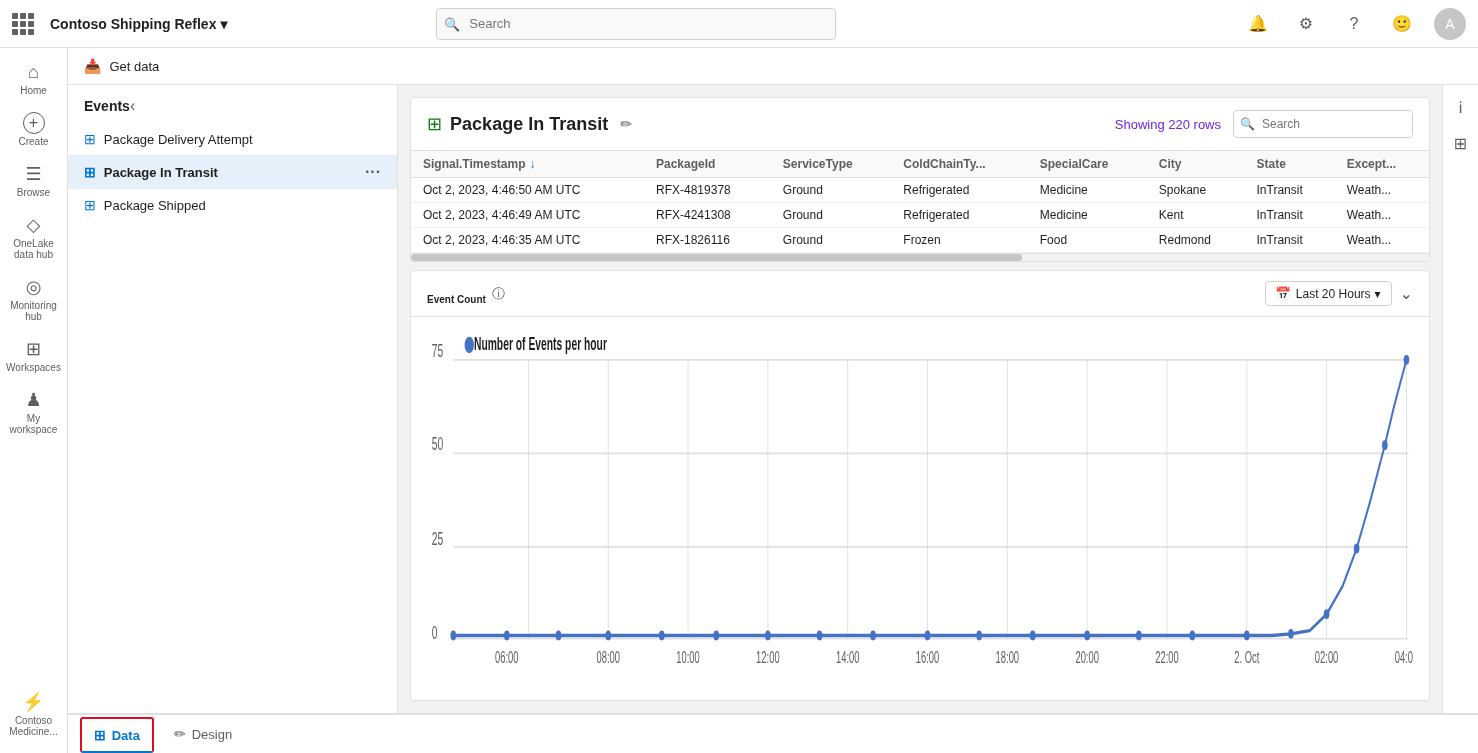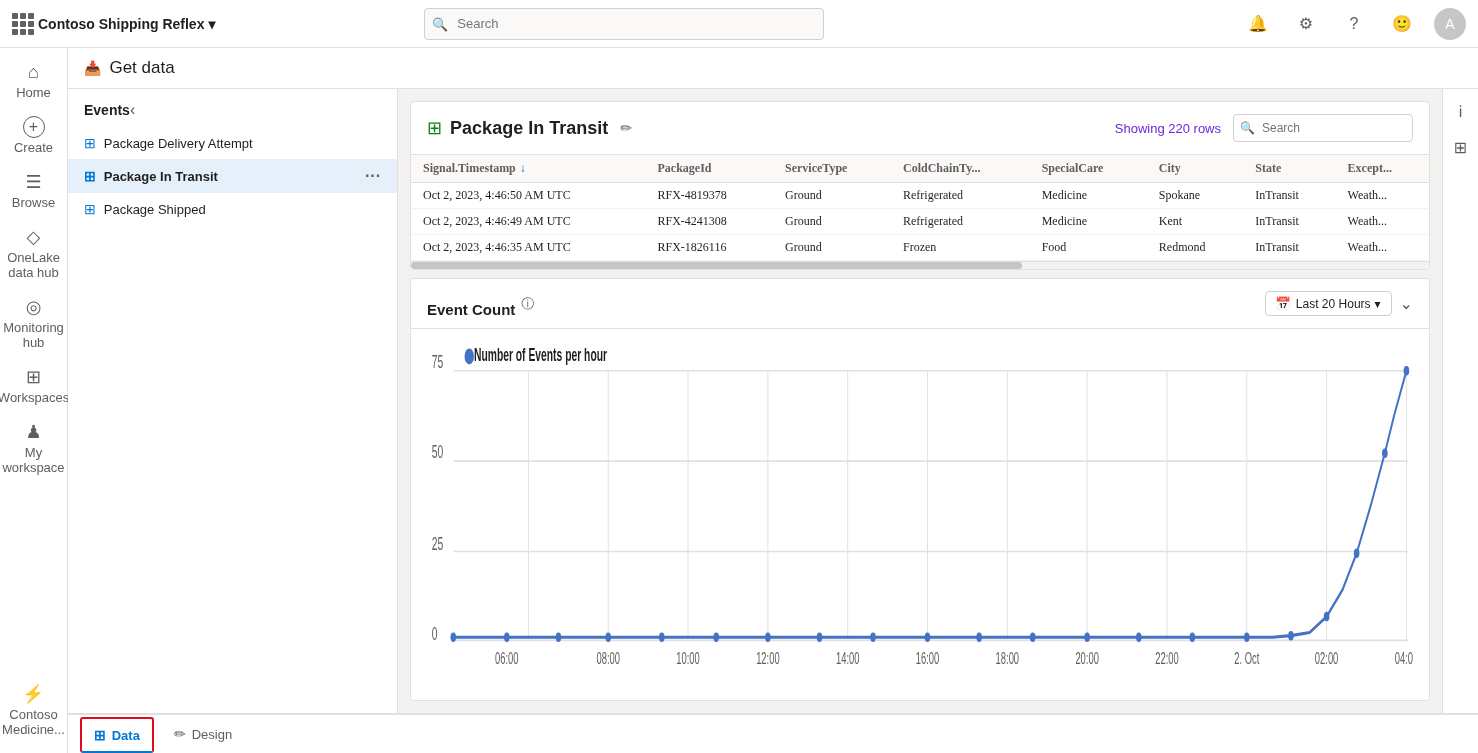--- a/index.html
+++ b/index.html
@@ -1,48 +1,48 @@
 <!DOCTYPE html>
 <html><head>
   <meta charset="utf-8">
   <style>
     * { box-sizing: border-box; margin: 0; padding: 0; }
     body { font-family: 'Segoe UI', sans-serif; font-size: 13px; background: #f3f2f1; color: #201f1e; display: flex; flex-direction: column; height: 753px; width: 1478px; overflow: hidden; }
 
     
-    .topbar { height: 48px; background: #fff; display: flex; align-items: center; padding: 0 12px; border-bottom: 1px solid #e0e0e0; gap: 0; }
+    .topbar { height: 48px; background: #fff; display: flex; align-items: center; padding: 0 12px; border-bottom: 1px solid #e0e0e0; gap: 12px; }
     .topbar-grid-icon { display: grid; grid-template-columns: repeat(3,6px); gap: 2px; margin-right: 4px; cursor: pointer; }
     .topbar-grid-icon span { width: 6px; height: 6px; background: #616161; border-radius: 1px; display: block; }
     .topbar-app-name { font-size: 14px; font-weight: 600; color: #201f1e; display: flex; align-items: center; gap: 4px; cursor: pointer; }
     .topbar-search { flex: 1; max-width: 400px; margin: 0 auto; position: relative; }
     .topbar-search input { width: 100%; height: 32px; border: 1px solid #d2d0ce; border-radius: 4px; padding: 0 12px 0 32px; font-size: 13px; color: #605e5c; background: #faf9f8; }
     .topbar-search-icon { position: absolute; left: 8px; top: 50%; transform: translateY(-50%); color: #605e5c; font-size: 13px; }
     .topbar-icons { display: flex; align-items: center; gap: 16px; margin-left: auto; }
     .topbar-icon { width: 32px; height: 32px; border-radius: 50%; display: flex; align-items: center; justify-content: center; cursor: pointer; font-size: 16px; color: #605e5c; }
     .topbar-avatar { width: 32px; height: 32px; border-radius: 50%; background: #c8c6c4; display: flex; align-items: center; justify-content: center; font-size: 14px; color: #fff; cursor: pointer; }
 
     
     .main-layout { display: flex; flex: 1; overflow: hidden; }
 
     
     .left-nav { width: 68px; background: #fff; border-right: 1px solid #e0e0e0; display: flex; flex-direction: column; align-items: center; padding: 8px 0; gap: 4px; }
     .nav-item { width: 56px; display: flex; flex-direction: column; align-items: center; padding: 6px 4px; border-radius: 4px; cursor: pointer; color: #605e5c; gap: 2px; }
     .nav-item-icon { font-size: 18px; }
-    .nav-item-label { font-size: 13px; text-align: center; }
+    .nav-item-label { font-size: 10px; text-align: center; }
     .nav-divider { flex: 1; }
     .nav-bottom { margin-top: auto; padding-bottom: 8px; }
     .nav-item-accent { color: #107c10; }
 
     
     .content-area { flex: 1; display: flex; flex-direction: column; background: #f3f2f1; overflow: hidden; }
 
     
     .get-data-bar { background: #fff; border-bottom: 1px solid #e0e0e0; padding: 10px 16px; display: flex; align-items: center; gap: 8px; }
     .get-data-icon { color: #605e5c; font-size: 14px; }
-    .get-data-label { font-size: 17px; color: #201f1e; cursor: pointer; }
+    .get-data-label { font-size: 13px; color: #201f1e; cursor: pointer; }
 
     
     .below-getdata { display: flex; flex: 1; overflow: hidden; }
 
     
     .events-sidebar { width: 330px; background: #fff; border-right: 1px solid #e0e0e0; display: flex; flex-direction: column; overflow: hidden; }
     .events-header { display: flex; align-items: center; padding: 12px 16px 8px; }
     .events-title { font-size: 14px; font-weight: 600; color: #201f1e; }
     .events-collapse { cursor: pointer; color: #605e5c; font-size: 16px; }
     .events-list { display: flex; flex-direction: column; }
@@ -61,31 +61,31 @@
     .table-header-icon { color: #107c10; font-size: 18px; }
     .table-title { font-size: 18px; font-weight: 600; color: #201f1e; }
     .table-edit-icon { color: #605e5c; font-size: 14px; cursor: pointer; margin-left: 4px; }
     .table-meta { margin-left: auto; display: flex; align-items: center; gap: 12px; }
     .table-row-count { font-size: 13px; color: #6d28d9; }
     .table-search { position: relative; }
     .table-search input { height: 28px; width: 180px; border: 1px solid #d2d0ce; border-radius: 4px; padding: 0 8px 0 28px; font-size: 12px; }
     .table-search-icon { position: absolute; left: 7px; top: 50%; transform: translateY(-50%); color: #605e5c; font-size: 12px; }
 
     
-    .data-table { width: 100%; overflow-x: auto; font-family: Liberation Serif, serif; }
+    .data-table { width: 100%; overflow-x: auto; }
     .data-table table { width: 100%; border-collapse: collapse; font-size: 12px; }
     .data-table th { background: #faf9f8; padding: 6px 12px; text-align: left; color: #605e5c; font-weight: 600; border-bottom: 1px solid #e0e0e0; white-space: nowrap; }
     .data-table td { padding: 5px 12px; border-bottom: 1px solid #f3f2f1; white-space: nowrap; color: #201f1e; }
     .th-sort { display: flex; align-items: center; gap: 4px; cursor: pointer; }
     .sort-icon { color: #0078d4; }
 
     
     .chart-section { margin: 8px 12px 12px 12px; background: #fff; border: 1px solid #e0e0e0; border-radius: 4px; flex: 1; overflow: hidden; display: flex; flex-direction: column; }
     .chart-header { display: flex; align-items: center; padding: 10px 16px; border-bottom: 1px solid #e0e0e0; gap: 6px; }
-    .chart-title { font-size: 15px; font-weight: 600; color: #201f1e; margin-top: 12px; }
+    .chart-title { font-size: 10px; font-weight: 600; color: #201f1e; margin-top: 12px; }
     .chart-info-icon { color: #605e5c; font-size: 13px; cursor: pointer; }
     .chart-controls { margin-left: auto; display: flex; align-items: center; gap: 8px; }
     .time-range-btn { display: flex; align-items: center; gap: 4px; padding: 4px 10px; border: 1px solid #d2d0ce; border-radius: 4px; font-size: 12px; cursor: pointer; background: #fff; color: #201f1e; }
     .expand-btn { cursor: pointer; color: #605e5c; font-size: 16px; }
     .chart-body { flex: 1; padding: 10px 16px 12px; position: relative; overflow: hidden; }
 
     
     .bottom-tabs { height: 40px; background: #fff; border-top: 2px solid #e0e0e0; display: flex; align-items: center; padding: 0 12px; gap: 8px; }
     .bottom-tab { display: flex; align-items: center; gap: 6px; padding: 8px 12px; cursor: pointer; font-size: 13px; color: #605e5c; border-bottom: 2px solid transparent; margin-bottom: -2px; }
     .bottom-tab.active { color: #0078d4; border-bottom: 2px solid #0078d4; font-weight: 600; }

